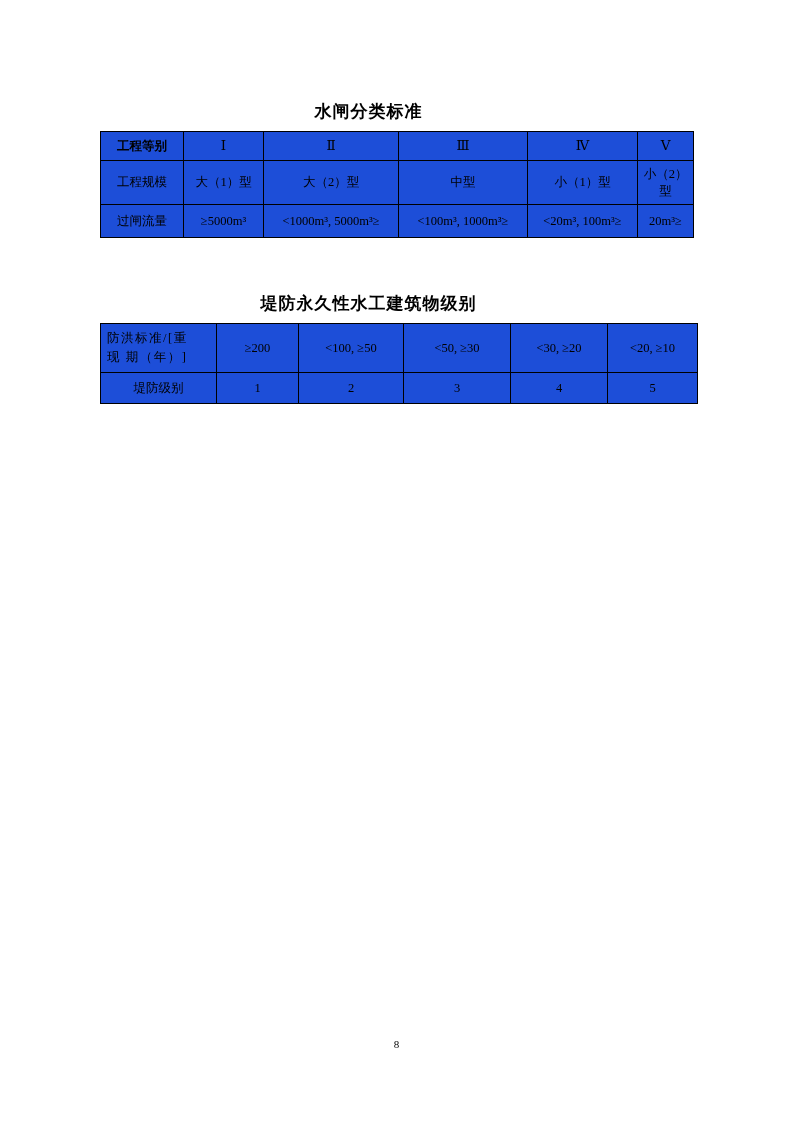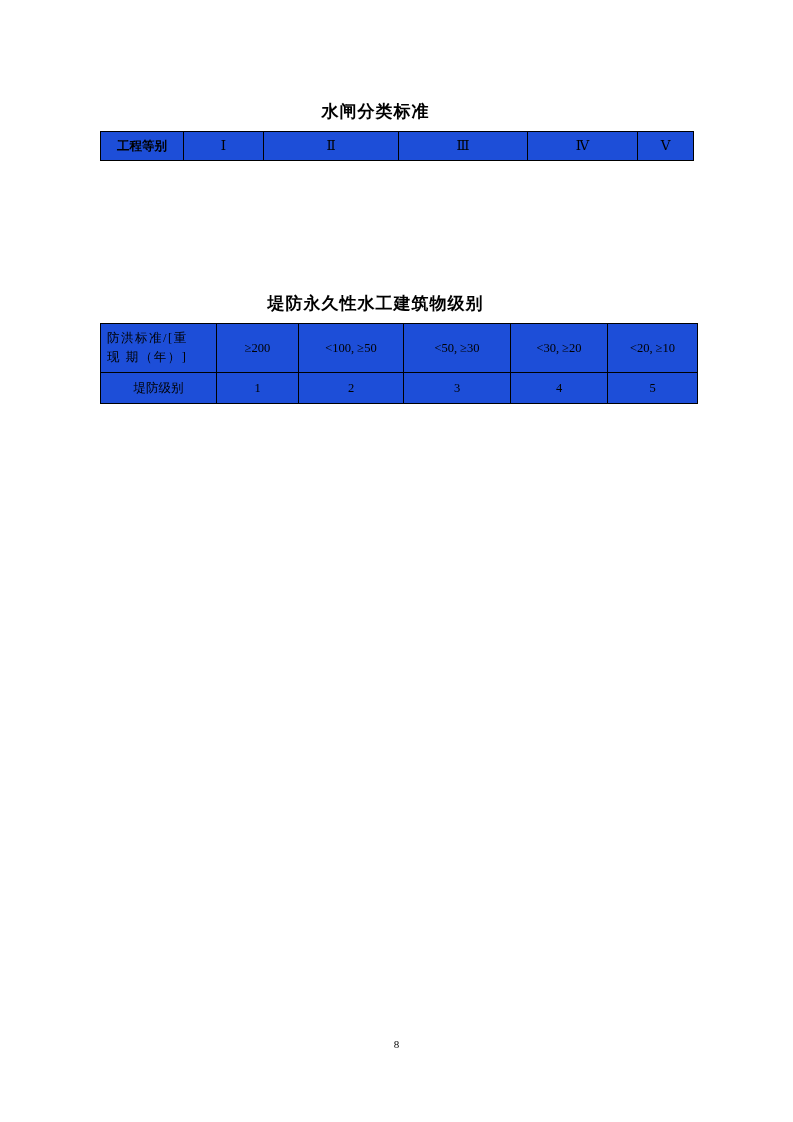--- a/index.html
+++ b/index.html
@@ -13,21 +13,20 @@
   }
   .doc-title {
     position: absolute;
     left: 0;
     width: 737px;
     margin: 0;
     text-align: center;
     font-size: 17px;
     font-weight: 700;
     letter-spacing: 1px;
-    padding-left: 7px;
   }
   #title1 { top: 100px; }
   #title2 { top: 292px; }
 
   table {
     position: absolute;
     border-collapse: collapse;
     table-layout: fixed;
     background: #1d4ed8;
     border: 1.5px solid #000;
@@ -87,20 +86,36 @@
     </colgroup>
     <tbody>
         <tr>
       <td class="bold">工程等别</td>
       <td class="roman">Ⅰ</td>
       <td class="roman">Ⅱ</td>
       <td class="roman">Ⅲ</td>
       <td class="roman">Ⅳ</td>
       <td class="roman">Ⅴ</td>
     </tr>
+    <tr>
+      <td>工程规模</td>
+      <td>大（1）型</td>
+      <td>大（2）型</td>
+      <td>中型</td>
+      <td>小（1）型</td>
+      <td>小（2）型</td>
+    </tr>
+    <tr>
+      <td>过闸流量</td>
+      <td>≥5000m³</td>
+      <td>&lt;1000m³, 5000m³≥</td>
+      <td>&lt;100m³, 1000m³≥</td>
+      <td>&lt;20m³, 100m³≥</td>
+      <td>20m³≥</td>
+    </tr>
   </tbody>
     </table>
 
   <h2 id="title2" class="doc-title">堤防永久性水工建筑物级别</h2>
 
   <table id="table2">
     <colgroup>
       <col style="width:116px">
         <col style="width:82px">
         <col style="width:105px">

